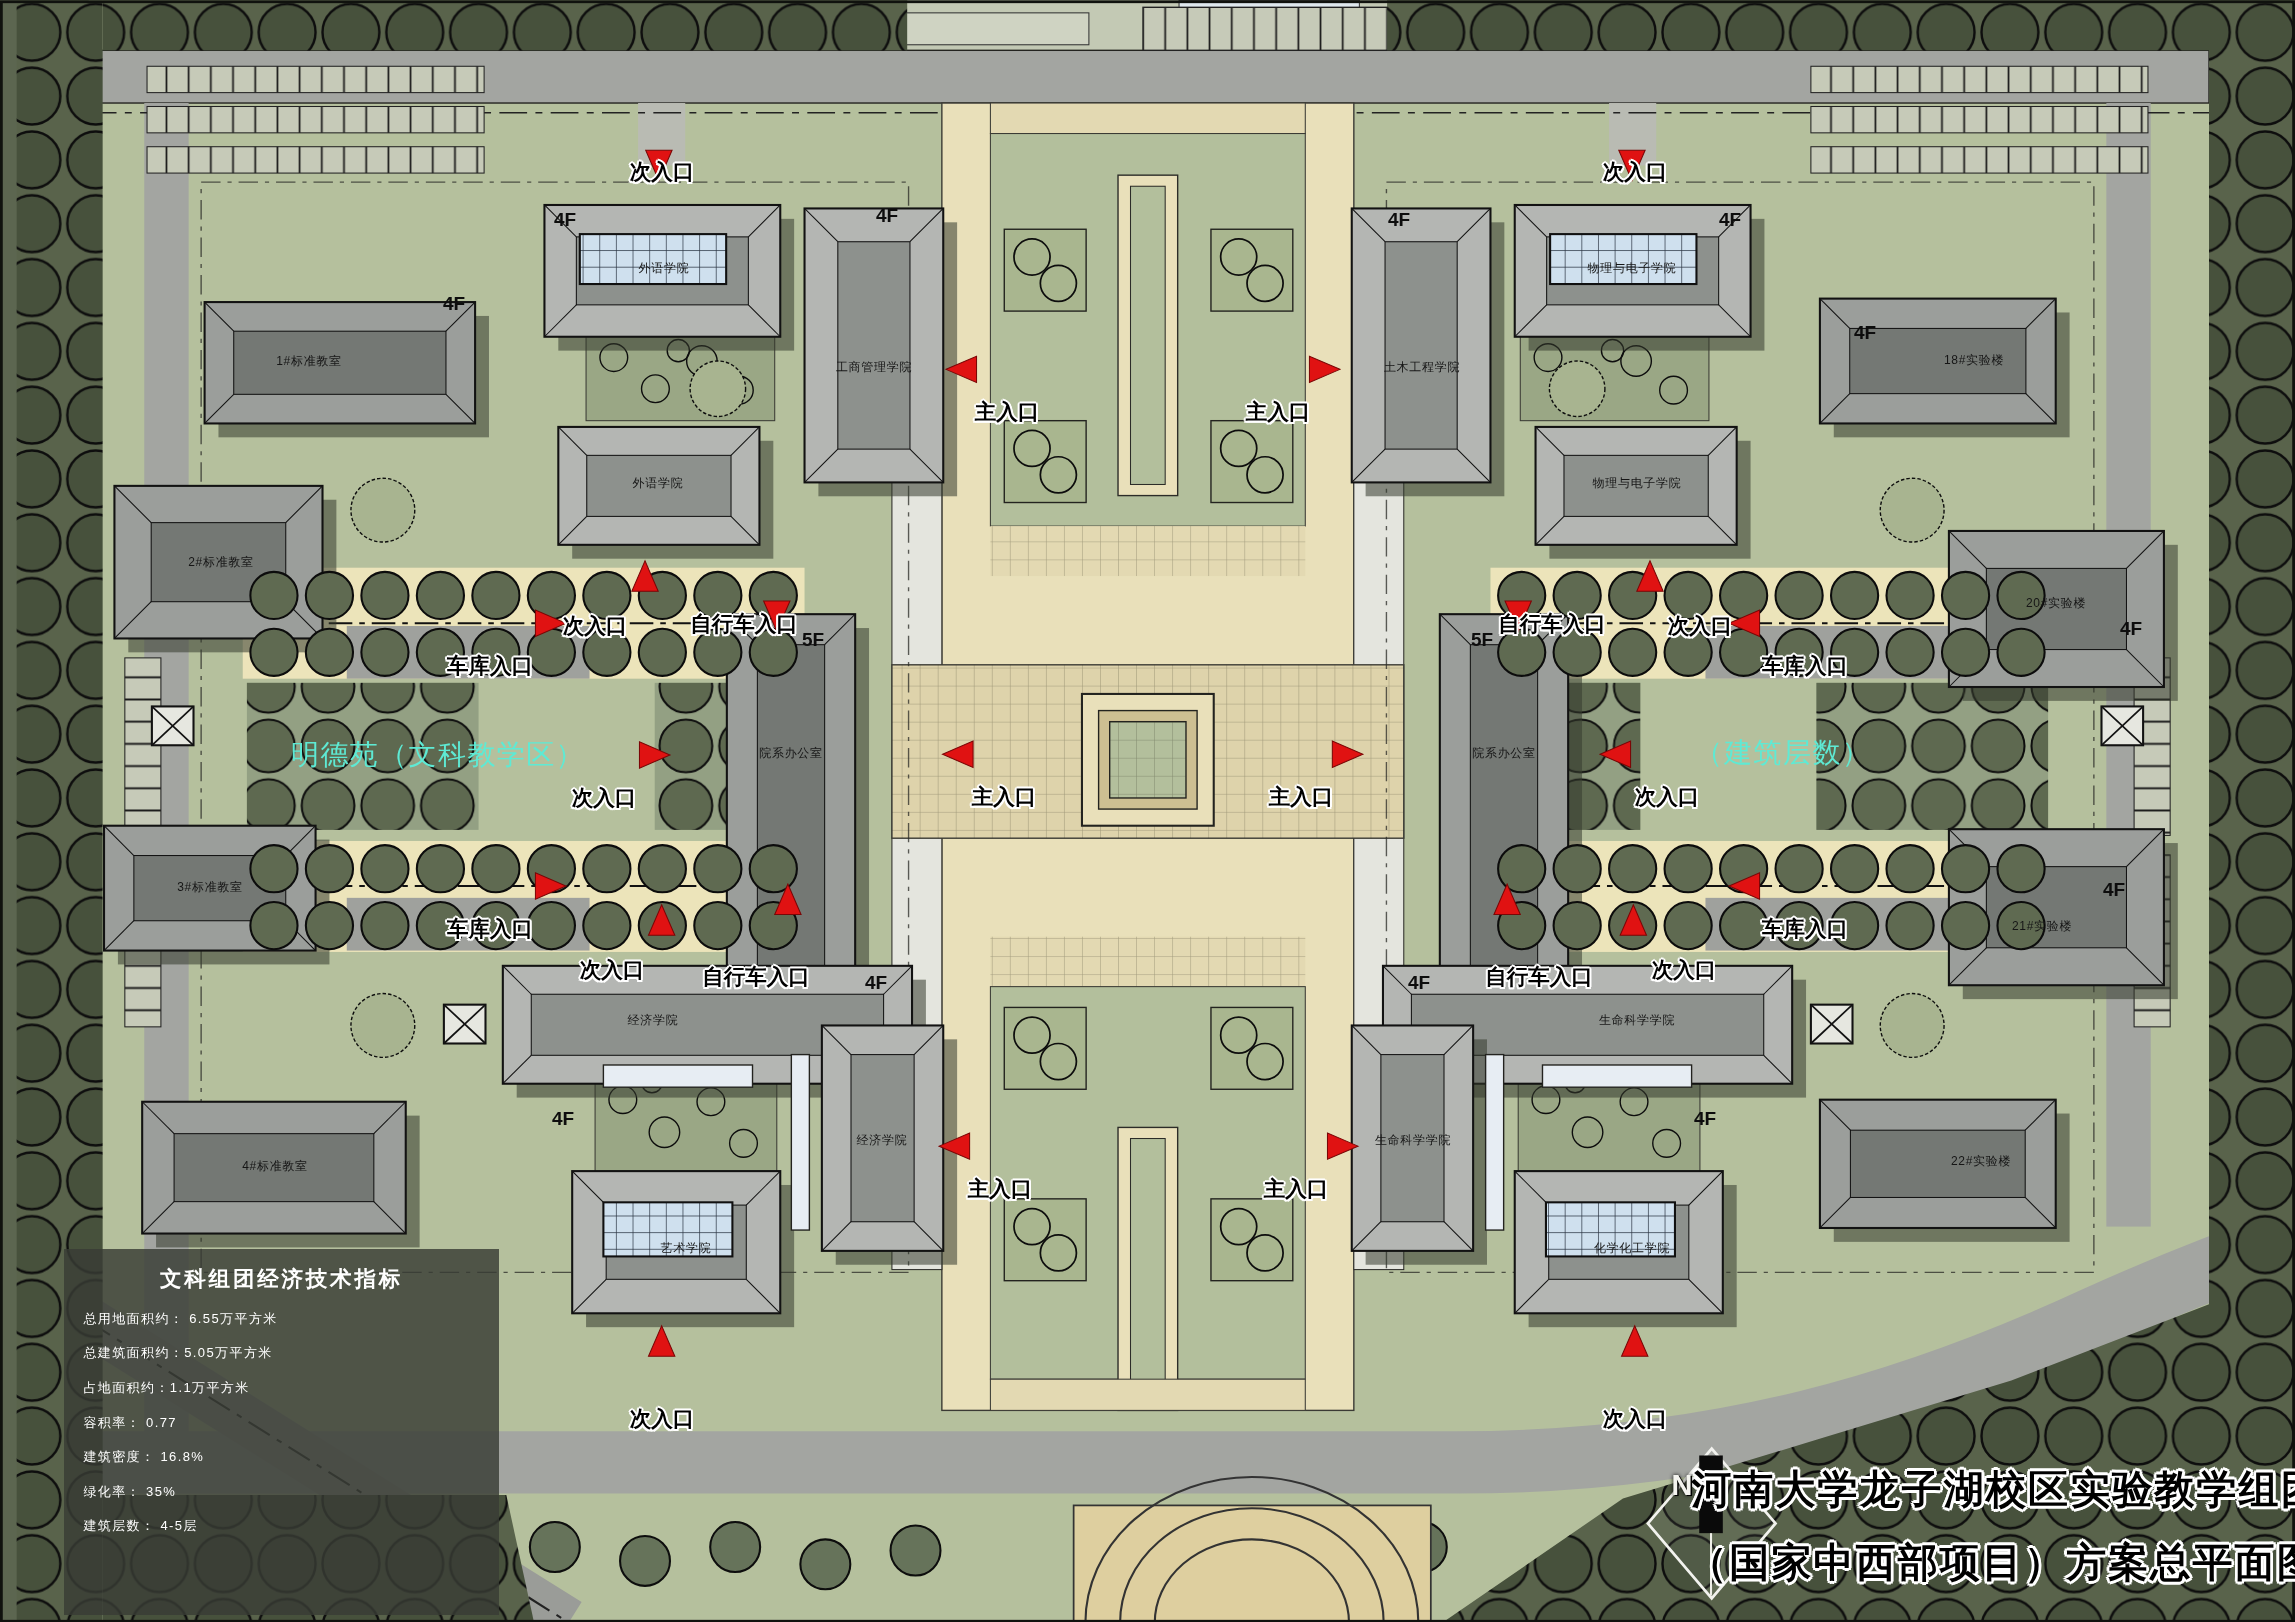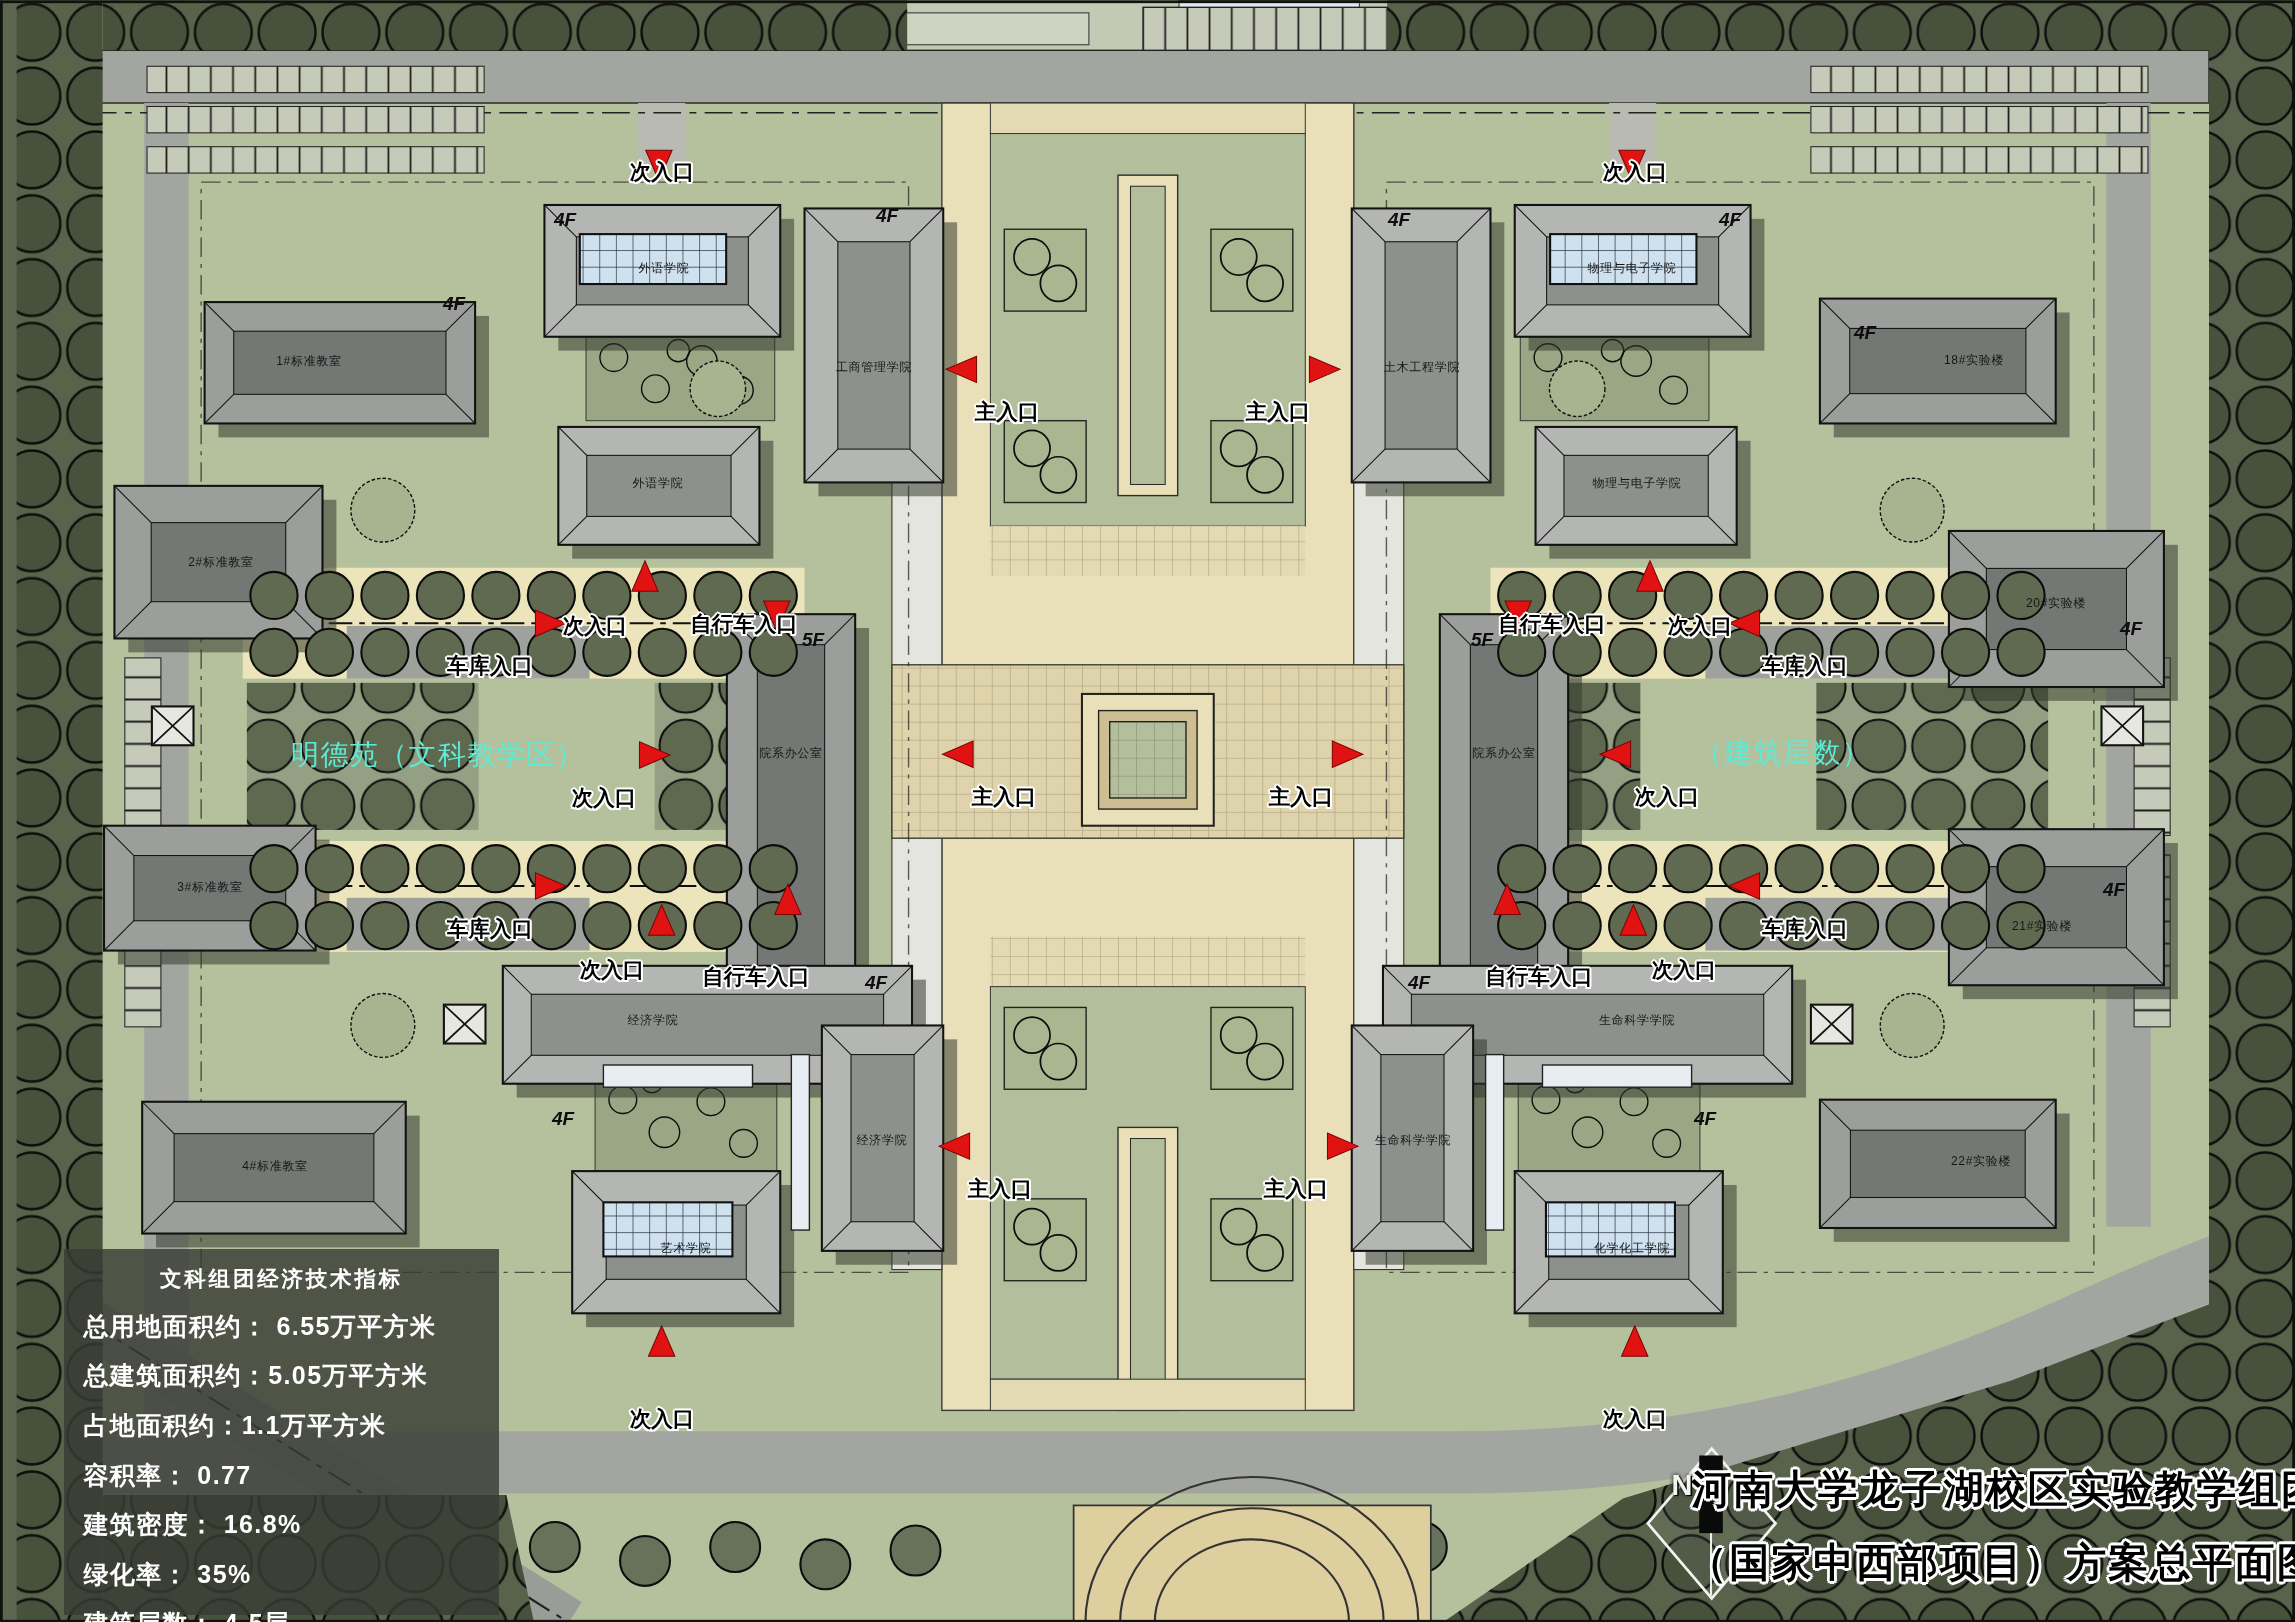--- a/index.html
+++ b/index.html
@@ -2,33 +2,33 @@
 <html style="font-size:11px"><head>
 <meta charset="utf-8">
 <style>
   html,body{margin:0;padding:0;background:#5c6650;}
   .stage{position:relative;width:2295px;height:1623px;overflow:hidden;background:#5c6650;
          font-family:"Liberation Sans","DejaVu Sans",sans-serif;}
   .stage svg{position:absolute;left:0;top:0;}
   #labels{position:absolute;left:0;top:0;width:2295px;height:1623px;pointer-events:none;}
   .lbl{position:absolute;transform:translate(-50%,-50%);white-space:nowrap;line-height:1.1;}
   .lbl-bldg{font-size:12px;color:#161616;letter-spacing:0.7px;font-weight:500;}
-  .lbl-floor{font-size:19px;font-weight:700;color:#0d0d0d;font-style:italic;}
+  .lbl-floor{font-size:19px;font-weight:700;color:#0d0d0d;}
   .lbl-ent{font-size:21.5px;font-weight:700;color:#000;
     text-shadow:-2.1px 0 0 #fff,2.1px 0 0 #fff,0 -2.1px 0 #fff,0 2.1px 0 #fff,
                 -1.4px -1.4px 0 #fff,1.4px -1.4px 0 #fff,-1.4px 1.4px 0 #fff,1.4px 1.4px 0 #fff;margin-top:44px;}
   .lbl-area{font-size:28px;font-weight:500;color:#5eead4;letter-spacing:1.4px;}
   .tb-line{font-size:40px;font-weight:700;color:#000;letter-spacing:2.1px;
     text-shadow:-2.8px 0 0 #fff,2.8px 0 0 #fff,0 -2.8px 0 #fff,0 2.8px 0 #fff,
                 -2.1px -2.1px 0 #fff,2.1px -2.1px 0 #fff,-2.1px 2.1px 0 #fff,2.1px 2.1px 0 #fff;}
   .lbl-n{font-size:29px;font-weight:700;color:#f4f4ef;text-shadow:0 0 4.2px #000,1.4px 1.4px 0 #000;}
   .legend{position:absolute;left:64px;top:1249px;width:435px;height:366px;
     background:rgba(56,60,52,0.82);color:#fff;z-index:5;}
   .legend-title{font-size:21.5px;font-weight:700;text-align:center;margin-top:15.3px;letter-spacing:2.8px;}
-  .legend-row{font-size:25px;font-weight:700;margin:16.6px 0 0 19.4px;letter-spacing:1.4px;}
+  .legend-row{font-size:13px;font-weight:400;margin:16.6px 0 0 19.4px;letter-spacing:1.4px;}
 </style>
 </head>
 <body>
 
 <div class="stage">
 
 <svg width="2295" height="1623" viewBox="0 0 3309 2339">
   <defs>
     <pattern id="ptree" width="92" height="92" patternUnits="userSpaceOnUse">
       <rect width="92" height="92" fill="#59634b"></rect>

